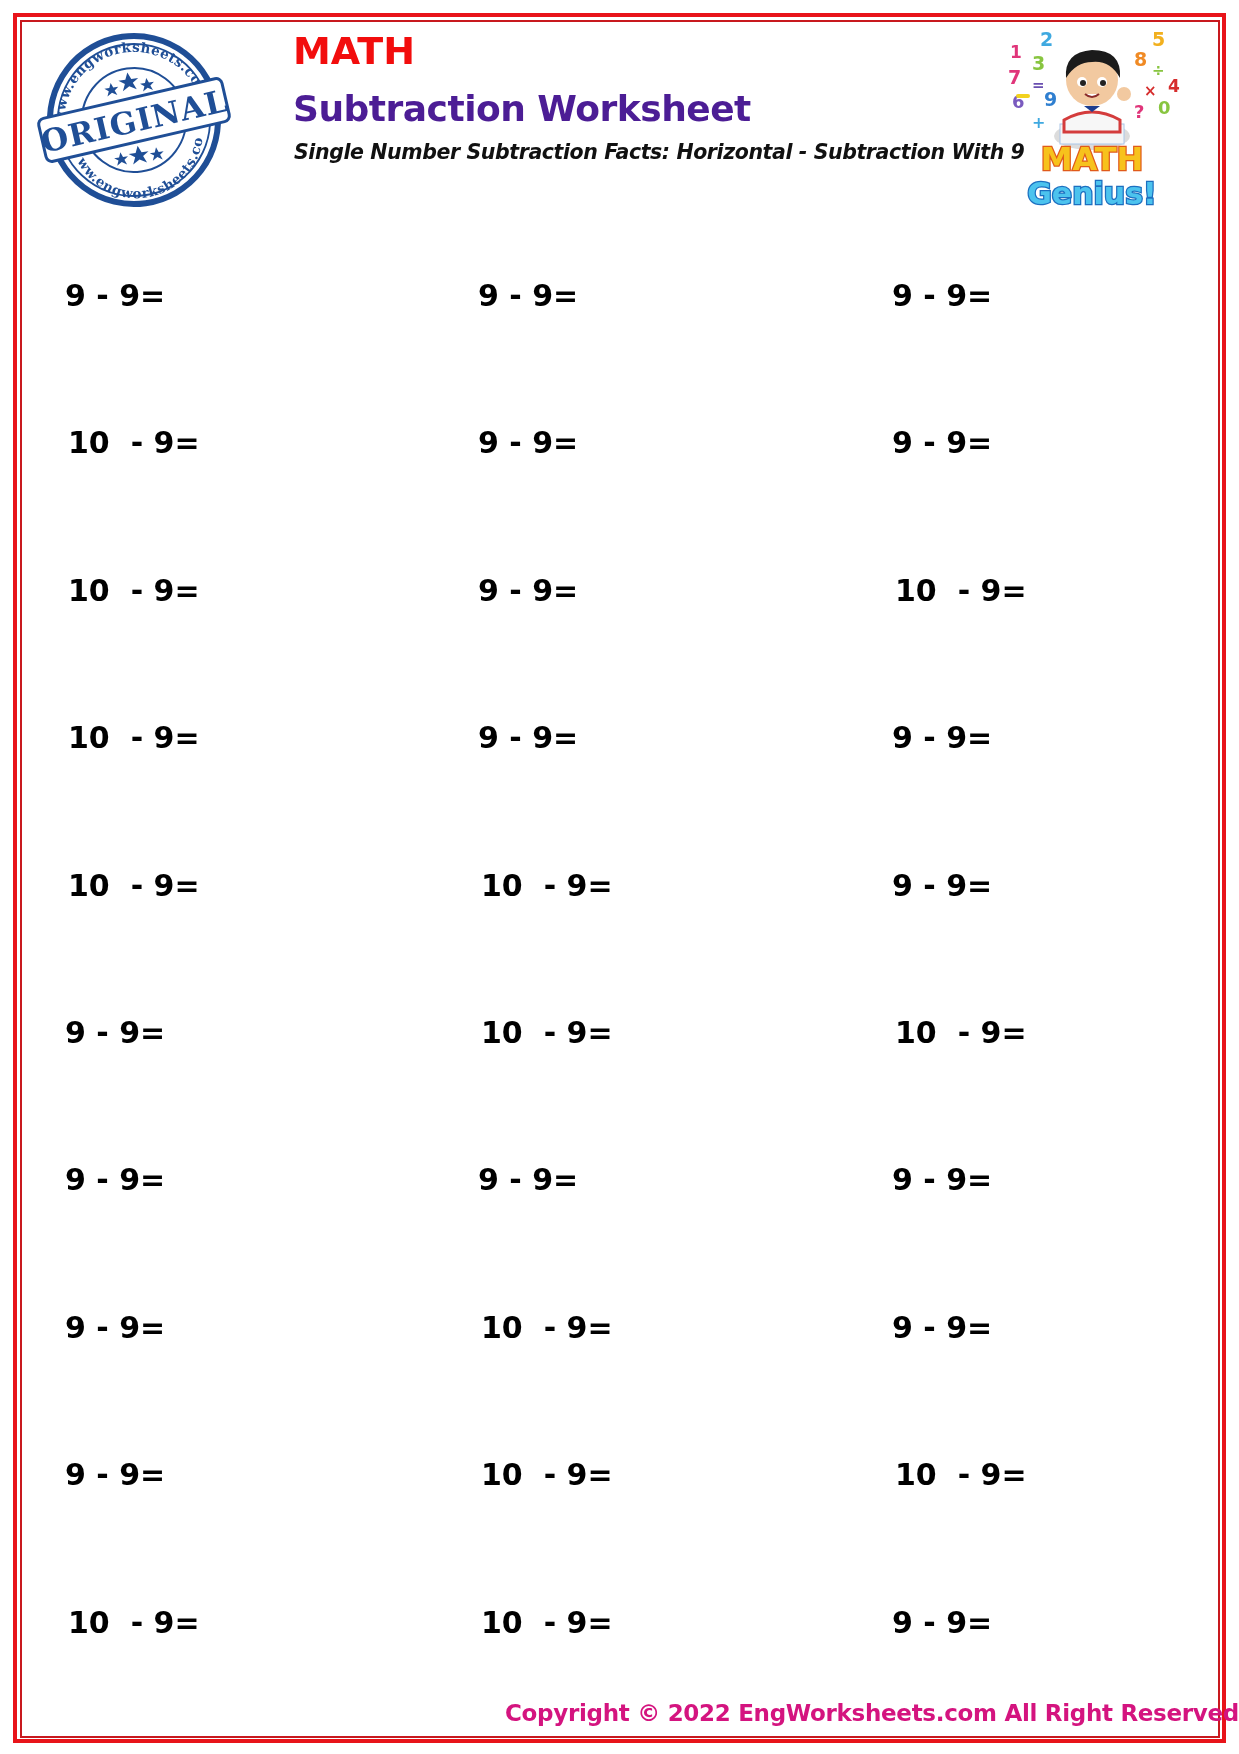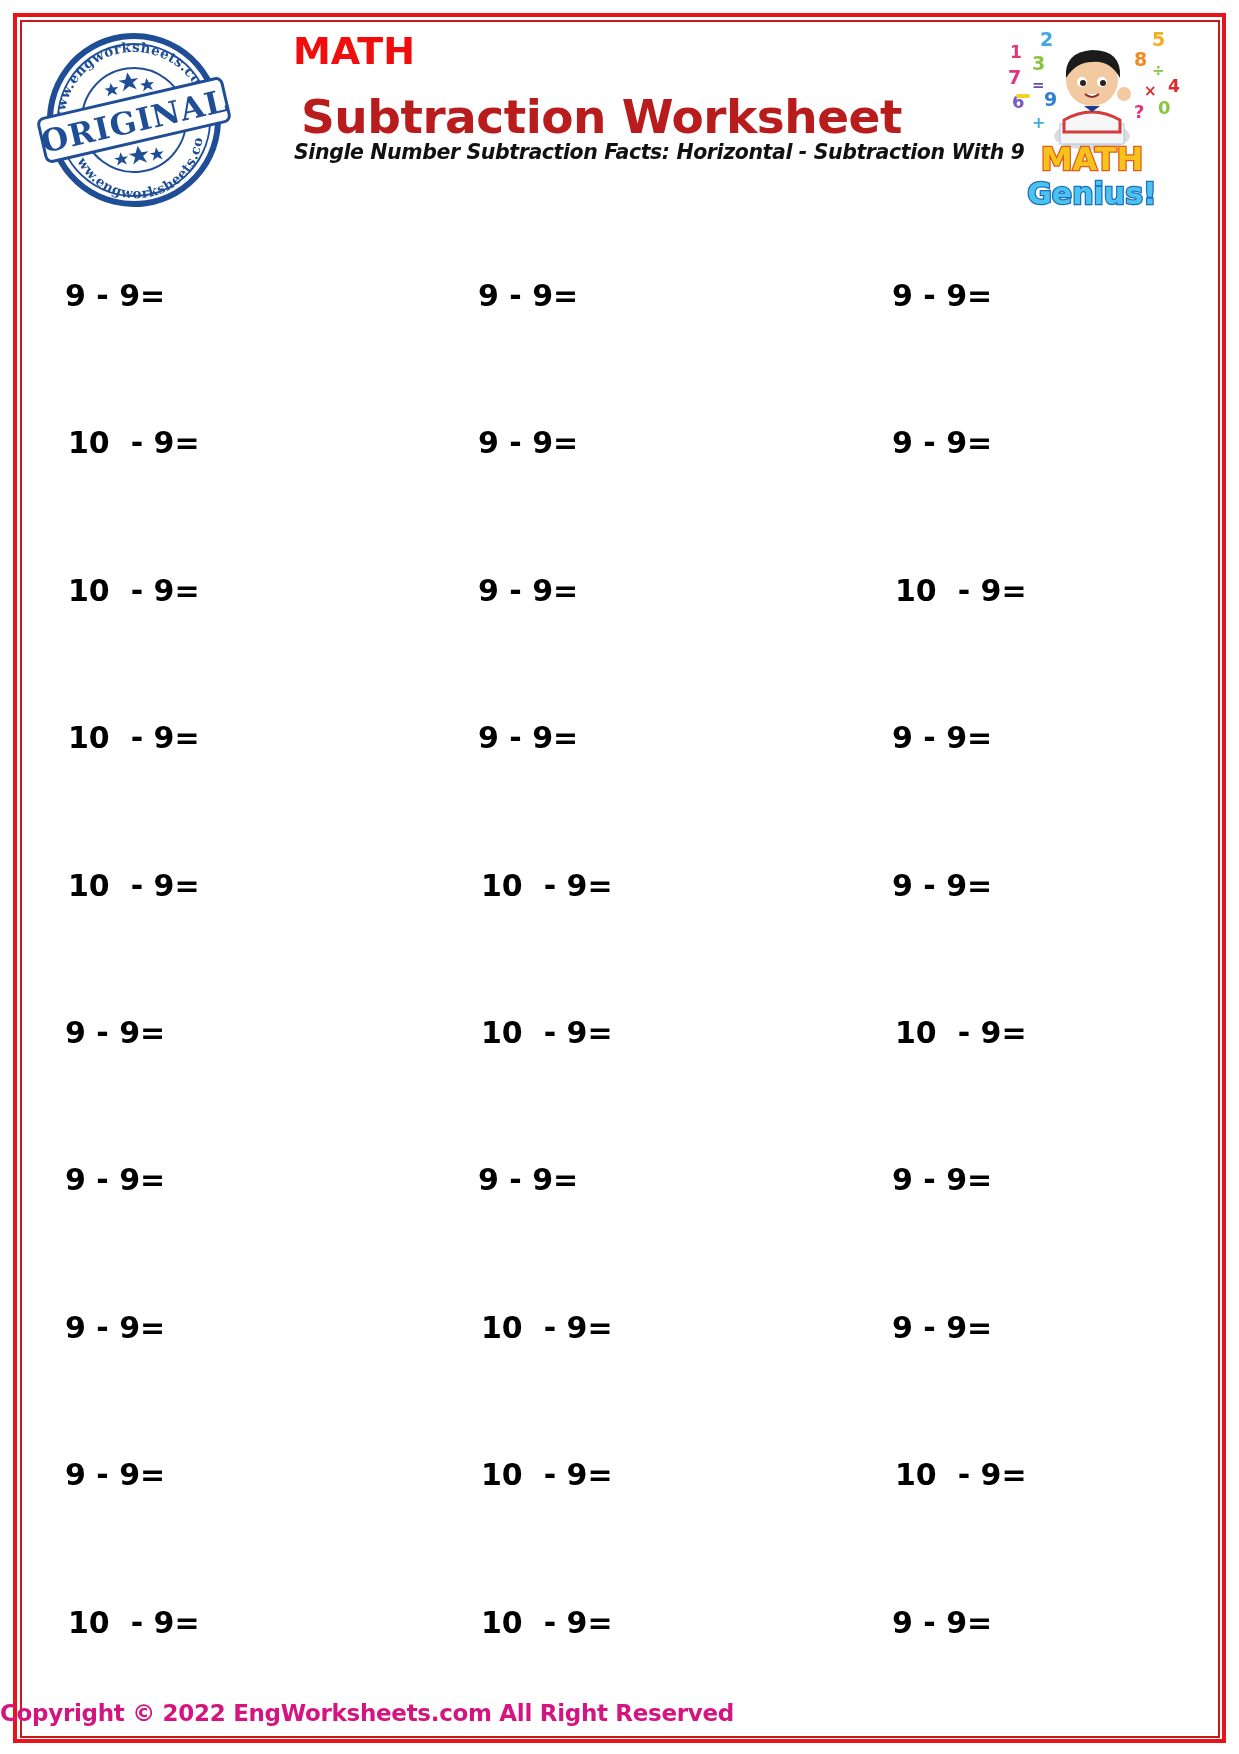--- a/index.html
+++ b/index.html
@@ -12,37 +12,37 @@
                    border: 2px solid #c8191e; }
 
     
     .stamp { position: absolute; left: 32px; top: 24px; width: 204px; height: 192px; }
     .stamp svg { width: 100%; height: 100%; display: block; }
 
     
     .title-math { position: absolute; left: 293px; top: 26px; margin: 0;
                   font-family: "DejaVu Sans", sans-serif; font-weight: bold; font-size: 38px;
                   color: #f20d0d; letter-spacing: 0px; line-height: 50px; }
-    .title-main { position: absolute; left: 293px; top: 84px; margin: 8px;
-                  font-family: "DejaVu Sans", sans-serif; font-weight: bold; font-size: 47px;
-                  color: #b91c1c; line-height: 50px; letter-spacing: -0.5px; }
+    .title-main { position: absolute; left: 293px; top: 84px; margin: 0;
+                  font-family: "DejaVu Sans", sans-serif; font-weight: bold; font-size: 36px;
+                  color: #4c1d95; line-height: 50px; letter-spacing: -0.5px; }
     .subtitle { position: absolute; left: 294px; top: 138px; margin: 0;
                 font-family: "DejaVu Sans", sans-serif; font-weight: bold; font-size: 20.5px;
                 color: #111111; line-height: 28px; letter-spacing: -0.4px; white-space: nowrap; font-style: italic; }
 
     
     .genius { position: absolute; left: 992px; top: 24px; width: 200px; height: 186px; }
     .genius svg { width: 100%; height: 100%; display: block; }
 
     
     .problems { position: absolute; left: 0; top: 0; width: 1239px; height: 1754px; pointer-events: none; }
     .problem { position: absolute; font-family: "DejaVu Sans", sans-serif; font-weight: bold;
                font-size: 30px; color: #000; line-height: 36px; white-space: pre; pointer-events: auto; }
 
-    .footer { position: absolute; left: 0; width: 1239px; top: 1697px; text-align: left;
+    .footer { position: absolute; left: 0; width: 1239px; top: 1697px; text-align: right;
               font-family: "DejaVu Sans", sans-serif; font-weight: bold; font-size: 23px;
               color: #d4147f; line-height: 32px; letter-spacing: -0.3px; }
   </style>
 </head>
 <body>
 
 <div class="frame-outer"></div>
 <div class="frame-inner"></div>
 
 <div class="stamp">

